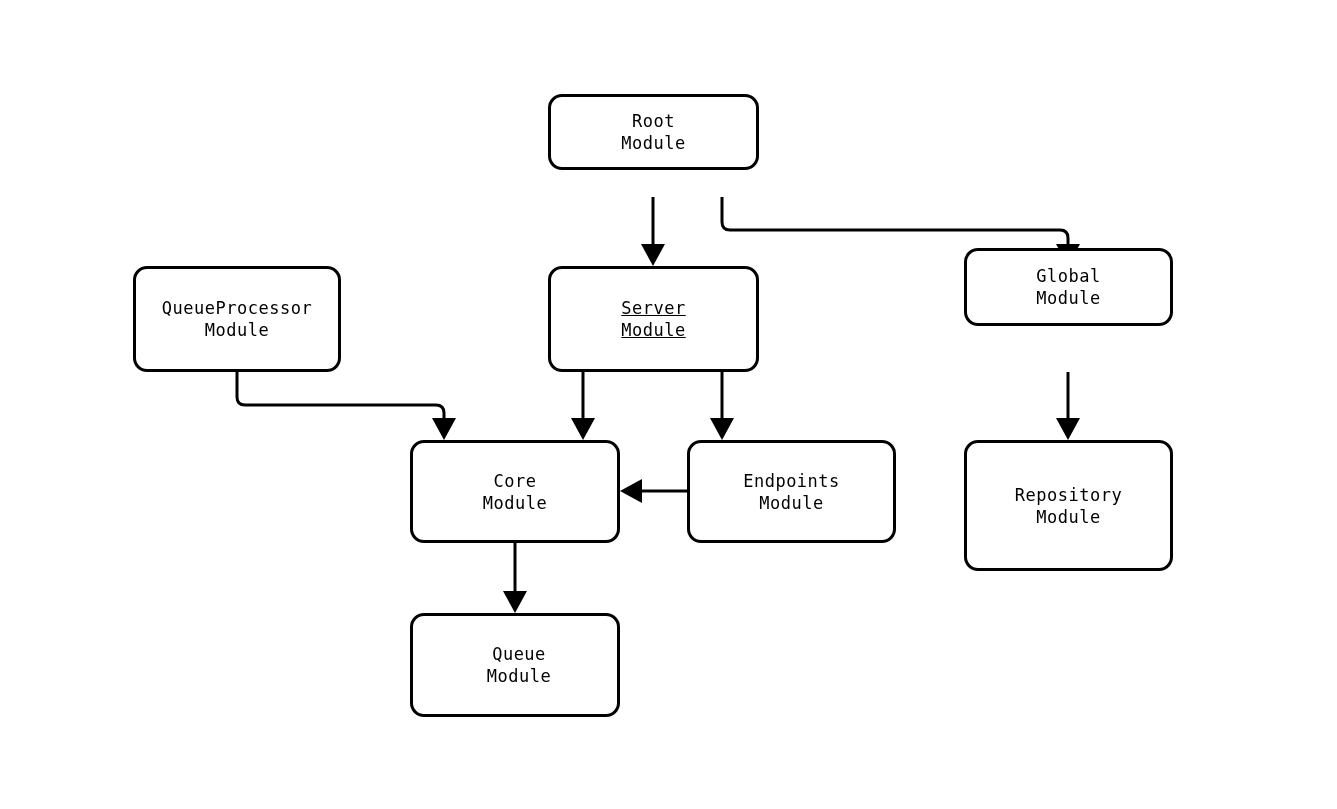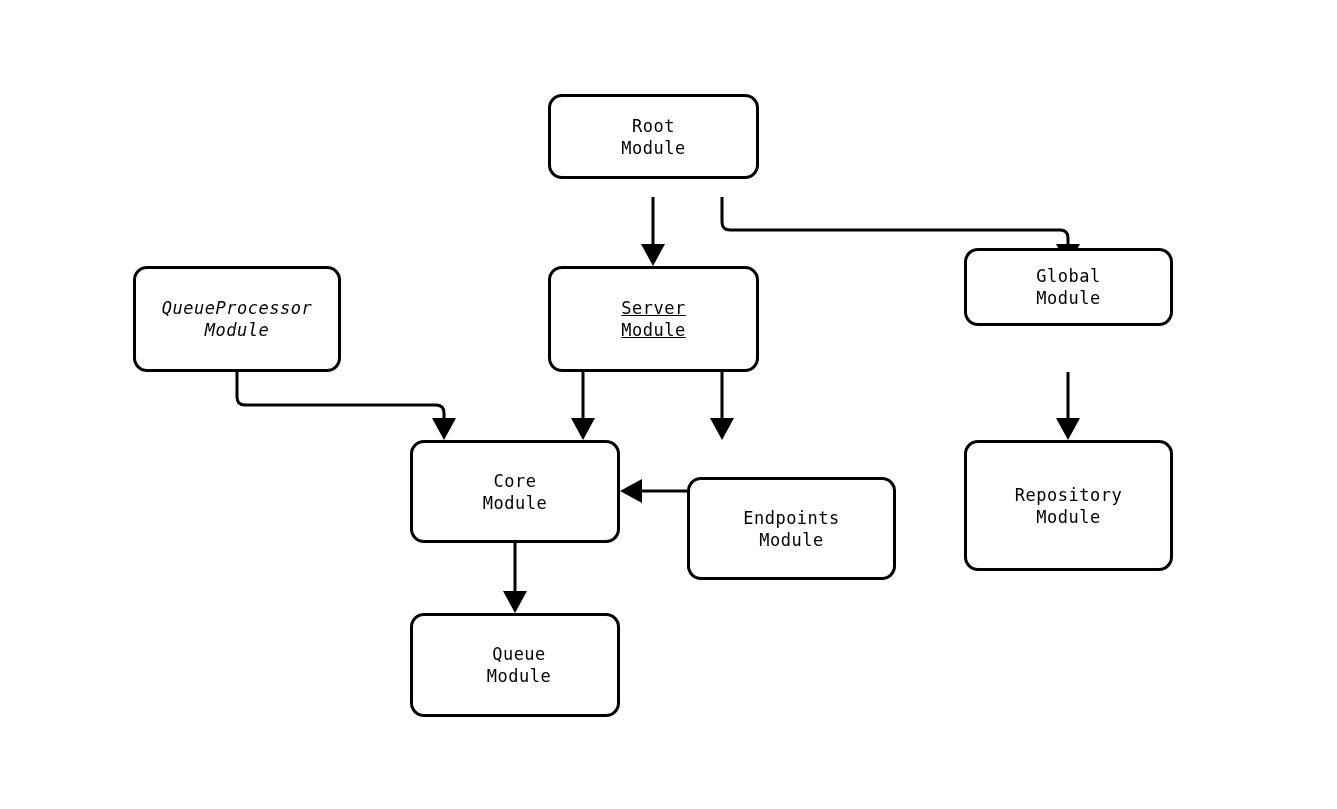--- a/index.html
+++ b/index.html
@@ -90,46 +90,46 @@
       <polygon points="620,491 642,479 642,503" fill="#000000"></polygon>
     </g>
 
     <g>
       <path d="M 515 543 L 515 601" fill="none" stroke="#000000" stroke-width="3"></path>
       <polygon points="515,613 503,591 527,591" fill="#000000"></polygon>
     </g>
 
   </svg>
 
-  <div class="node" style="left:548px; top:94px; width:211px; height:85px;">
+  <div class="node" style="left:548px; top:94px; width:211px; height:76px;">
     <div class="node-label">Root</div>
     <div class="node-label">Module</div>
   </div>
 
-  <div class="node" style="left:133px; top:266px; width:208px; height:106px;font-style:italic;">
+  <div class="node" style="left:133px; top:266px; width:208px; height:106px;">
     <div class="node-label">QueueProcessor</div>
     <div class="node-label">Module</div>
   </div>
 
   <div class="node" style="left:548px; top:266px; width:211px; height:106px;text-decoration:underline;">
     <div class="node-label">Server</div>
     <div class="node-label">Module</div>
   </div>
 
   <div class="node" style="left:964px; top:248px; width:209px; height:78px;">
     <div class="node-label">Global</div>
     <div class="node-label">Module</div>
   </div>
 
   <div class="node" style="left:410px; top:440px; width:210px; height:103px;">
     <div class="node-label">Core</div>
     <div class="node-label">Module</div>
   </div>
 
-  <div class="node" style="left:687px; top:440px; width:209px; height:103px;margin-top:37px;">
+  <div class="node" style="left:687px; top:440px; width:209px; height:103px;">
     <div class="node-label">Endpoints</div>
     <div class="node-label">Module</div>
   </div>
 
   <div class="node" style="left:964px; top:440px; width:209px; height:131px;">
     <div class="node-label">Repository</div>
     <div class="node-label">Module</div>
   </div>
 
   <div class="node" style="left:410px; top:613px; width:210px; height:104px;padding-left:8px;">

